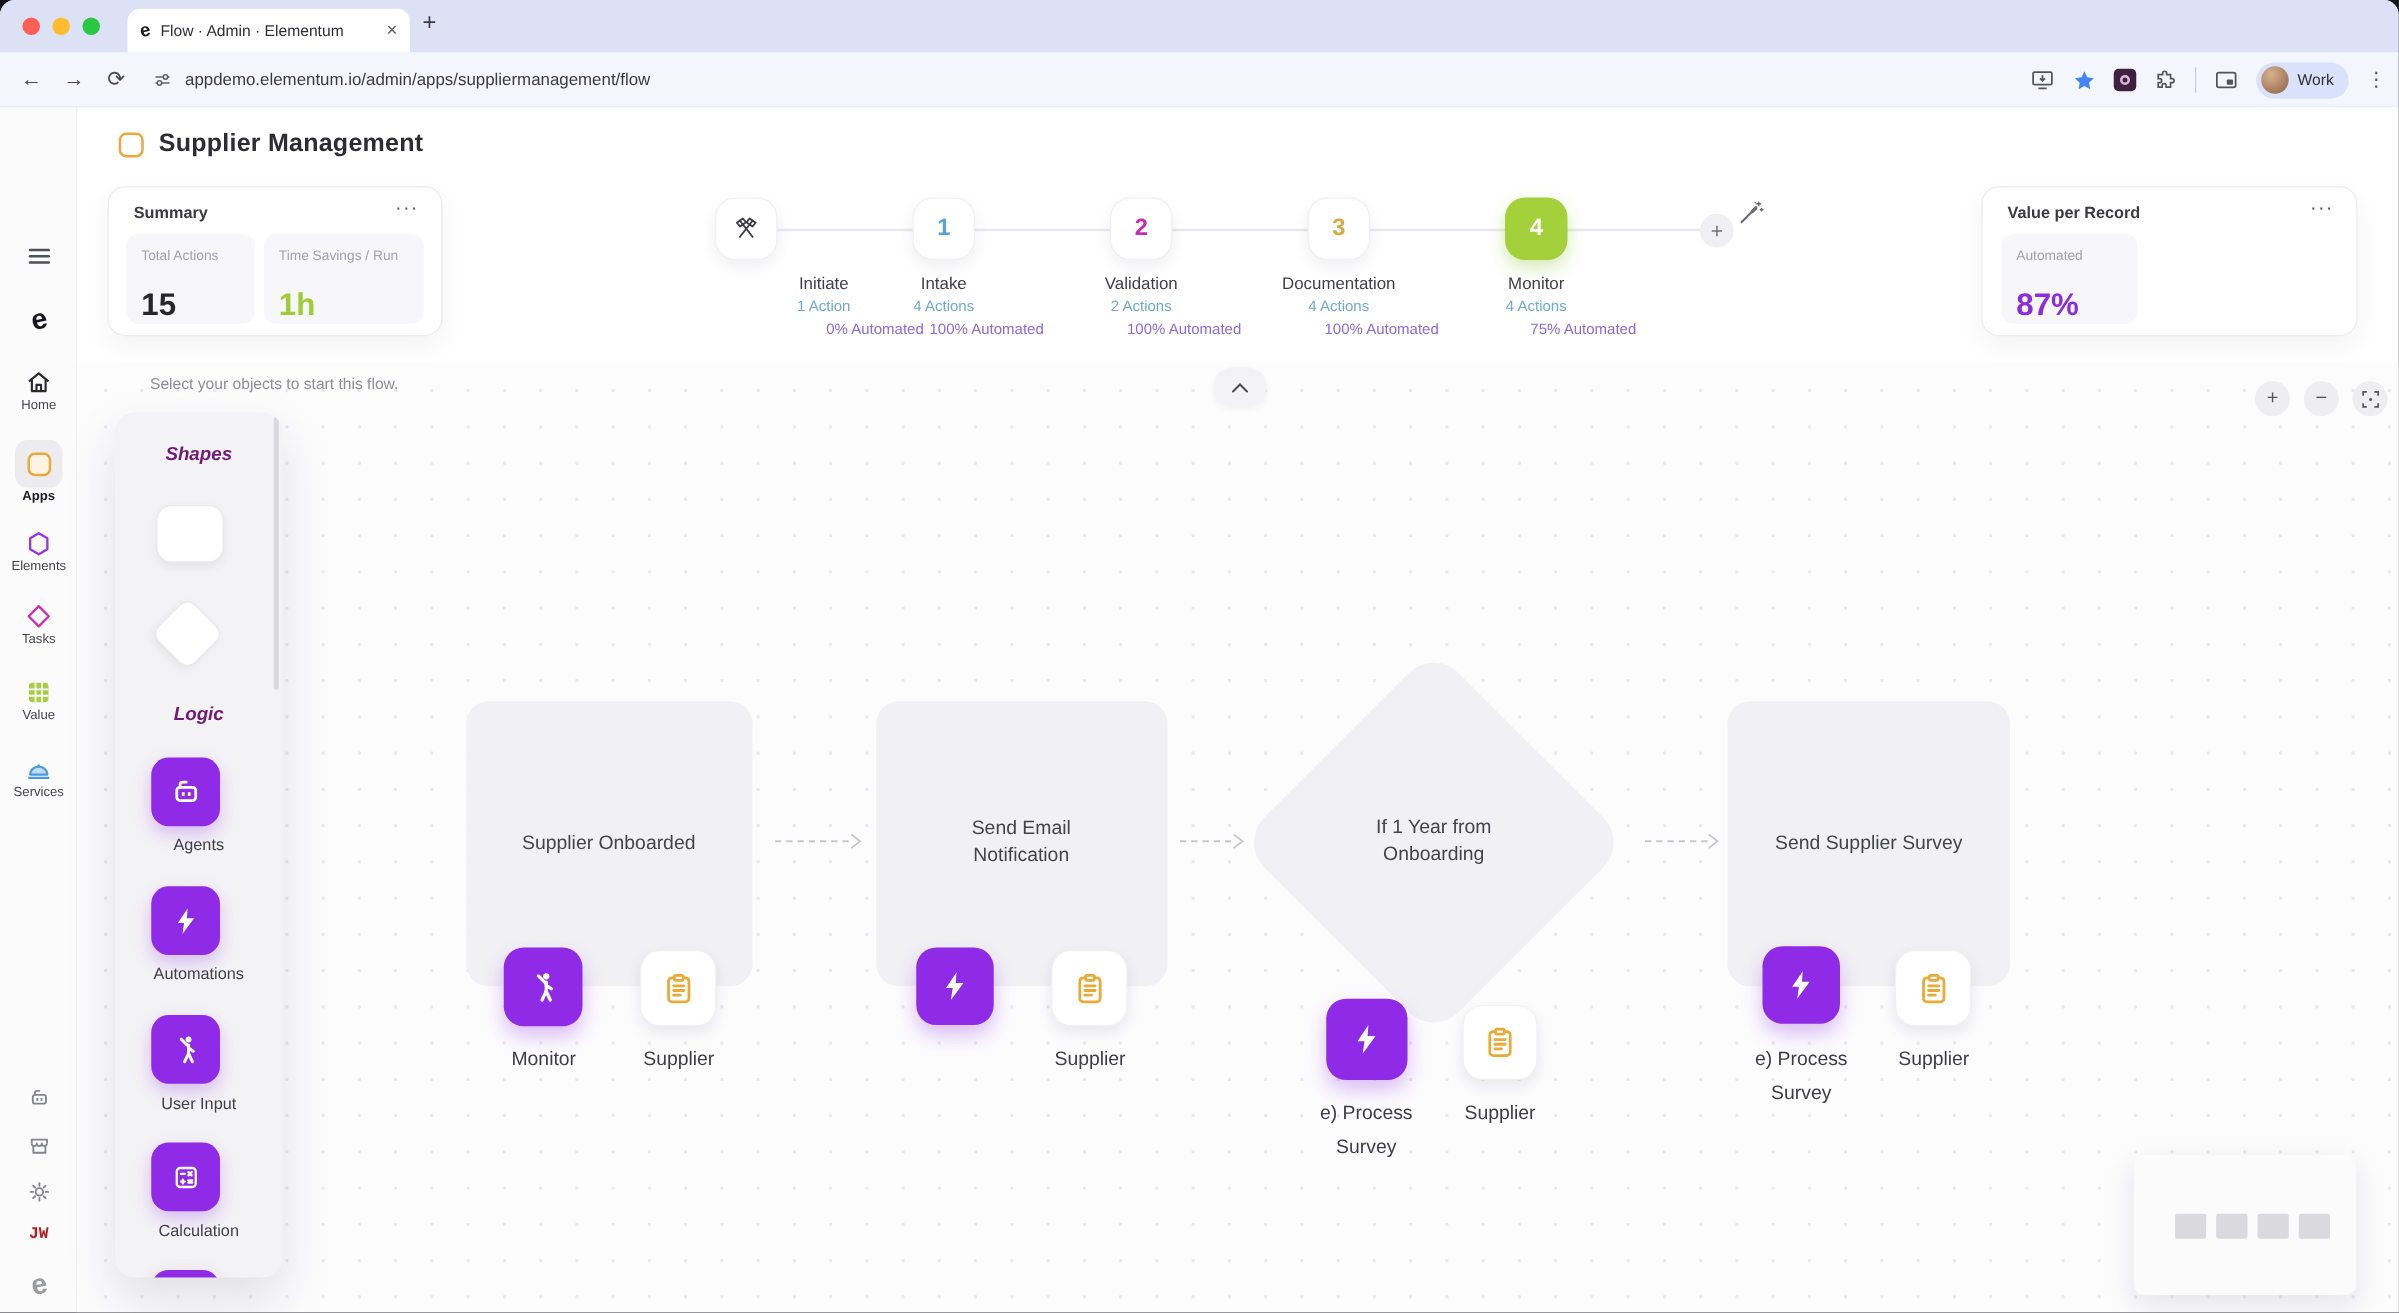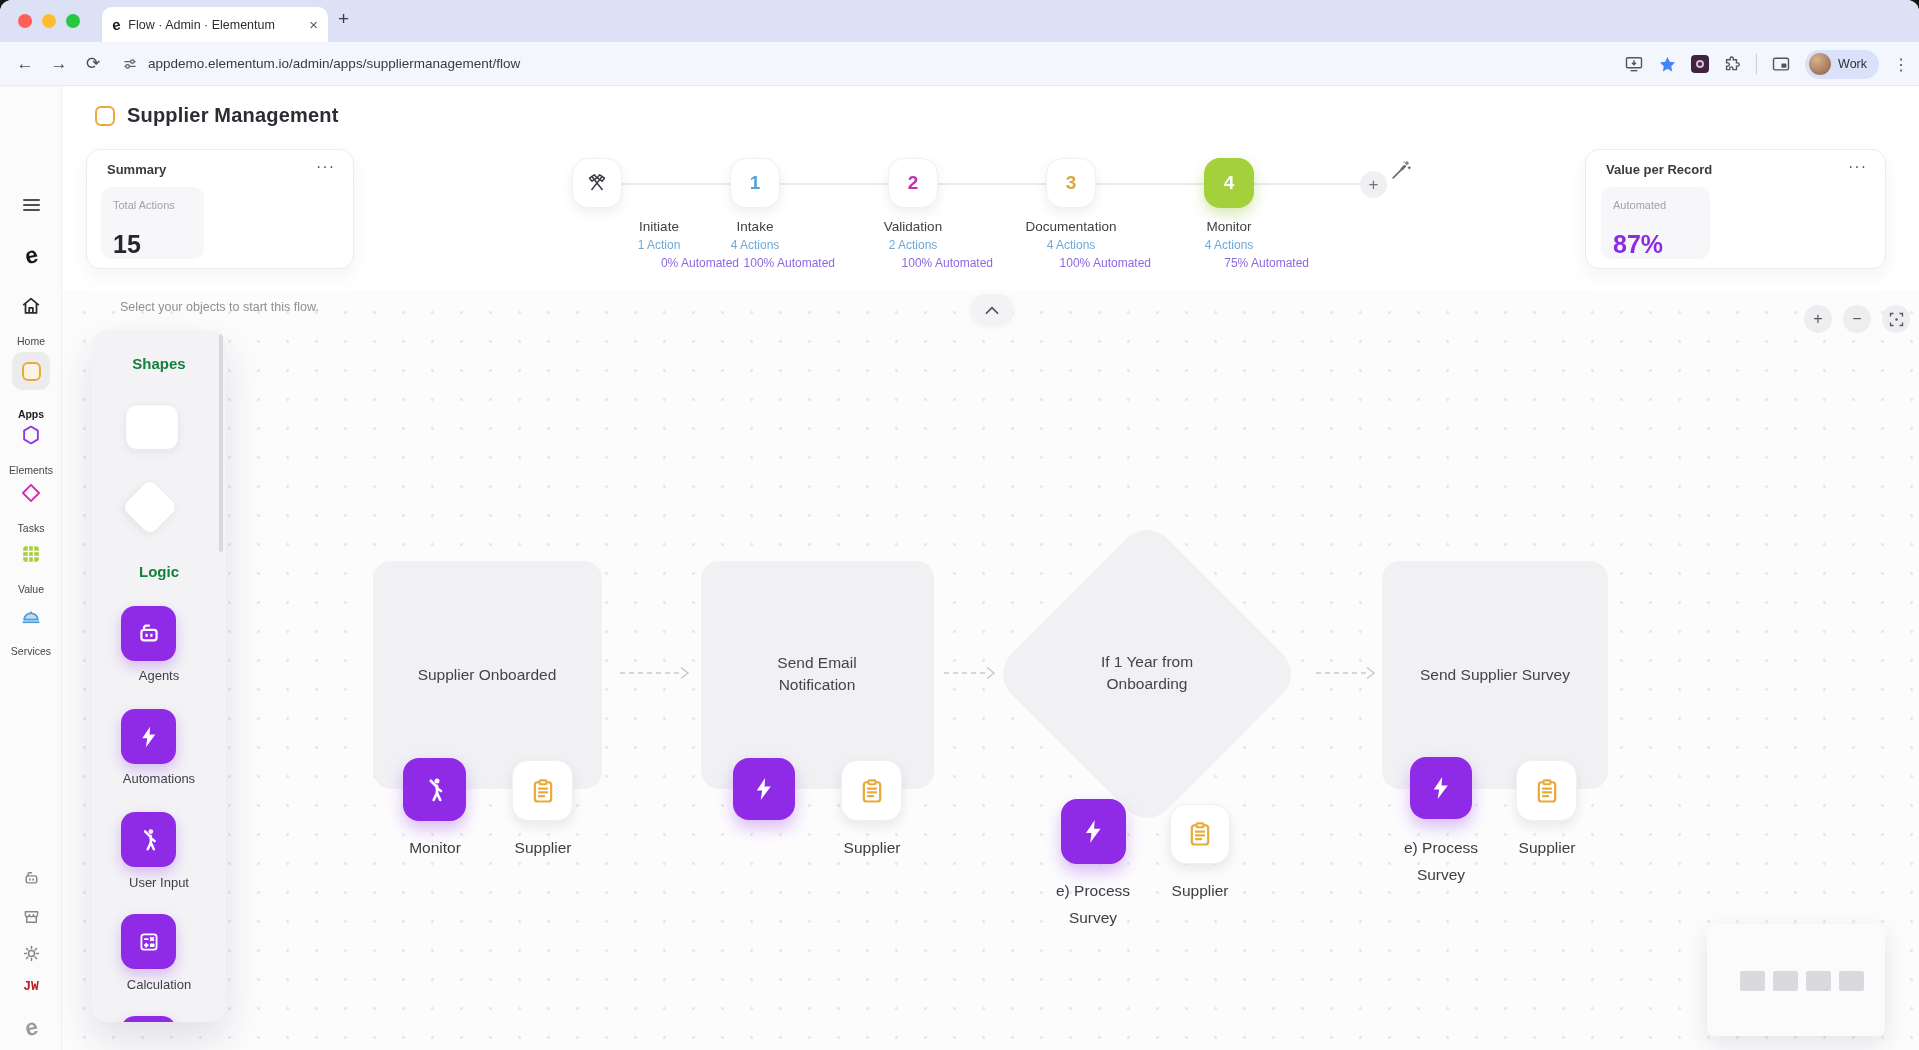--- a/index.html
+++ b/index.html
@@ -29,21 +29,21 @@
              height:29px; padding:0 12px 0 4px; }
   .avatar { width:22px; height:22px; border-radius:50%;
             background:radial-gradient(circle at 35% 30%, #d9b18c, #8a5f49); }
   .profile-label { font-size:12.5px; color:#2f3035; }
   .kebab { font-size:16px; color:#54555b; }
 
   
   .sidebar { position:absolute; left:0; top:86px; width:62px; height:964px; background:#fbfbfc;
              border-right:1px solid #f0f0f3; }
   .sb-item { position:absolute; left:0; width:62px; text-align:center; }
-  .sb-label { font-size:10.5px; color:#45454d; margin-top:18px; }
+  .sb-label { font-size:10.5px; color:#45454d; margin-top:1px; }
   .sb-label.active { color:#1c1c22; font-weight:700; }
   .ham span { display:block; width:17px; height:2px; background:#4f4f57; margin:3px auto; border-radius:1px; }
   .logo-e { font-weight:900; font-size:23px; color:#17171a; transform:rotate(-12deg); display:inline-block; }
   .logo-e.gray { color:#9b9ba3; }
   .apps-active { width:38px; height:38px; background:#ececef; border-radius:10px; margin:0 auto;
                  display:flex; align-items:center; justify-content:center; }
   .apps-square { width:19px; height:19px; border:2.4px solid #eda73c; border-radius:6px; background:#fcf4e3; }
   .jw { font-size:13px; font-weight:700; color:#b91c1c;font-family:Liberation Mono, monospace; }
 
   
@@ -79,21 +79,21 @@
             background-size:29px 29px; background-position:8px 8px; }
   .hint { position:absolute; left:58px; top:214px; font-size:12.5px; color:#8e8e96; }
   .collapse-pill { position:absolute; left:909px; top:208px; width:42px; height:31px; background:#f3f3f6;
                    border-radius:15px; display:flex; align-items:center; justify-content:center;
                    box-shadow:0 2px 6px rgba(0,0,0,.05); }
   .ctl { position:absolute; width:28px; height:28px; border-radius:50%; background:#eeeef1; color:#56575d;
          display:flex; align-items:center; justify-content:center; font-size:16px; }
 
   .palette { position:absolute; left:30px; top:244px; width:134px; height:692px; background:#f3f3f5;
              border-radius:16px; box-shadow:0 18px 40px rgba(40,40,70,.13); overflow:hidden; }
-  .pal-title { position:absolute; width:134px; text-align:center; font-size:15px; font-weight:700; color:#15803d; }
+  .pal-title { position:absolute; width:134px; text-align:center; font-size:15px; font-weight:700; color:#701a75;font-style:italic; }
   .shape-rect { position:absolute; left:33px; top:74px; width:54px; height:46px; background:#fff;
                 border:1px solid #e9e9ee; border-radius:12px; box-shadow:0 3px 8px rgba(0,0,0,.06); }
   .shape-diamond { position:absolute; left:37px; top:156px; width:42px; height:42px; background:#fff;
                    border:1px solid #e9e9ee; border-radius:9px; transform:rotate(45deg);
                    box-shadow:0 3px 8px rgba(0,0,0,.06); }
   .pal-tile { position:absolute; left:29px; width:55px; height:55px; background:#8f2ae6; border-radius:14px;
               display:flex; align-items:center; justify-content:center;
               box-shadow:0 6px 14px rgba(143,42,230,.28); }
   .pal-label { position:absolute; width:134px; text-align:center; font-size:13px; color:#3f3f46; }
   .pal-scroll { position:absolute; right:3px; top:4px; width:4px; height:218px; background:#d8d8dd; border-radius:2px; }
@@ -284,20 +284,24 @@
       <span class="pagetitle">Supplier Management</span>
     </div>
 
     <div class="card" style="left:24px;top:63px;width:268px;height:120px">
       <div class="card-head">Summary</div>
       <div class="card-dots">···</div>
       <div class="stat" style="left:14px;top:37px;width:103px">
         <div class="stat-label">Total Actions</div>
         <div class="stat-value v-dark">15</div>
       </div>
+      <div class="stat" style="left:124px;top:37px;width:128px">
+        <div class="stat-label">Time Savings / Run</div>
+        <div class="stat-value v-green">1h</div>
+      </div>
     </div>
 
     <div class="card" style="left:1523px;top:63px;width:301px;height:120px">
       <div class="card-head">Value per Record</div>
       <div class="card-dots">···</div>
       <div class="stat" style="left:15px;top:37px;width:109px">
         <div class="stat-label">Automated</div>
         <div class="stat-value v-purple">87%</div>
       </div>
     </div>

